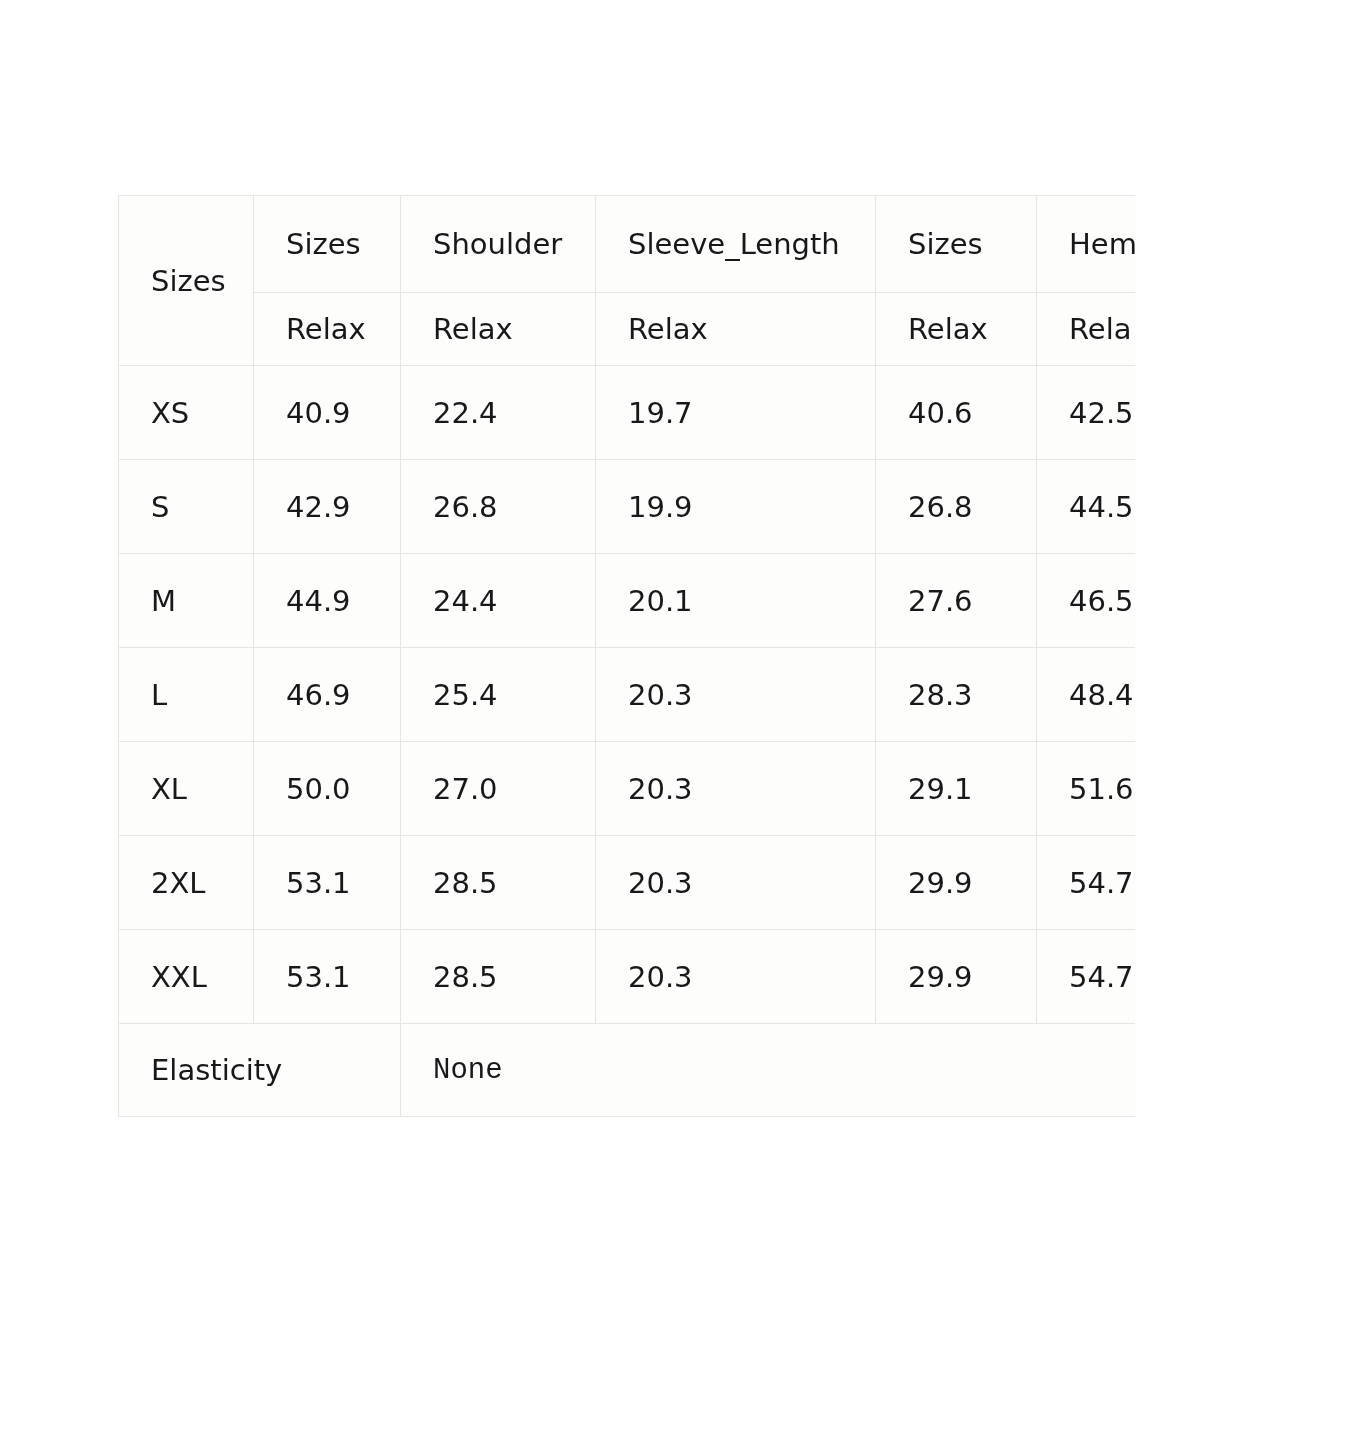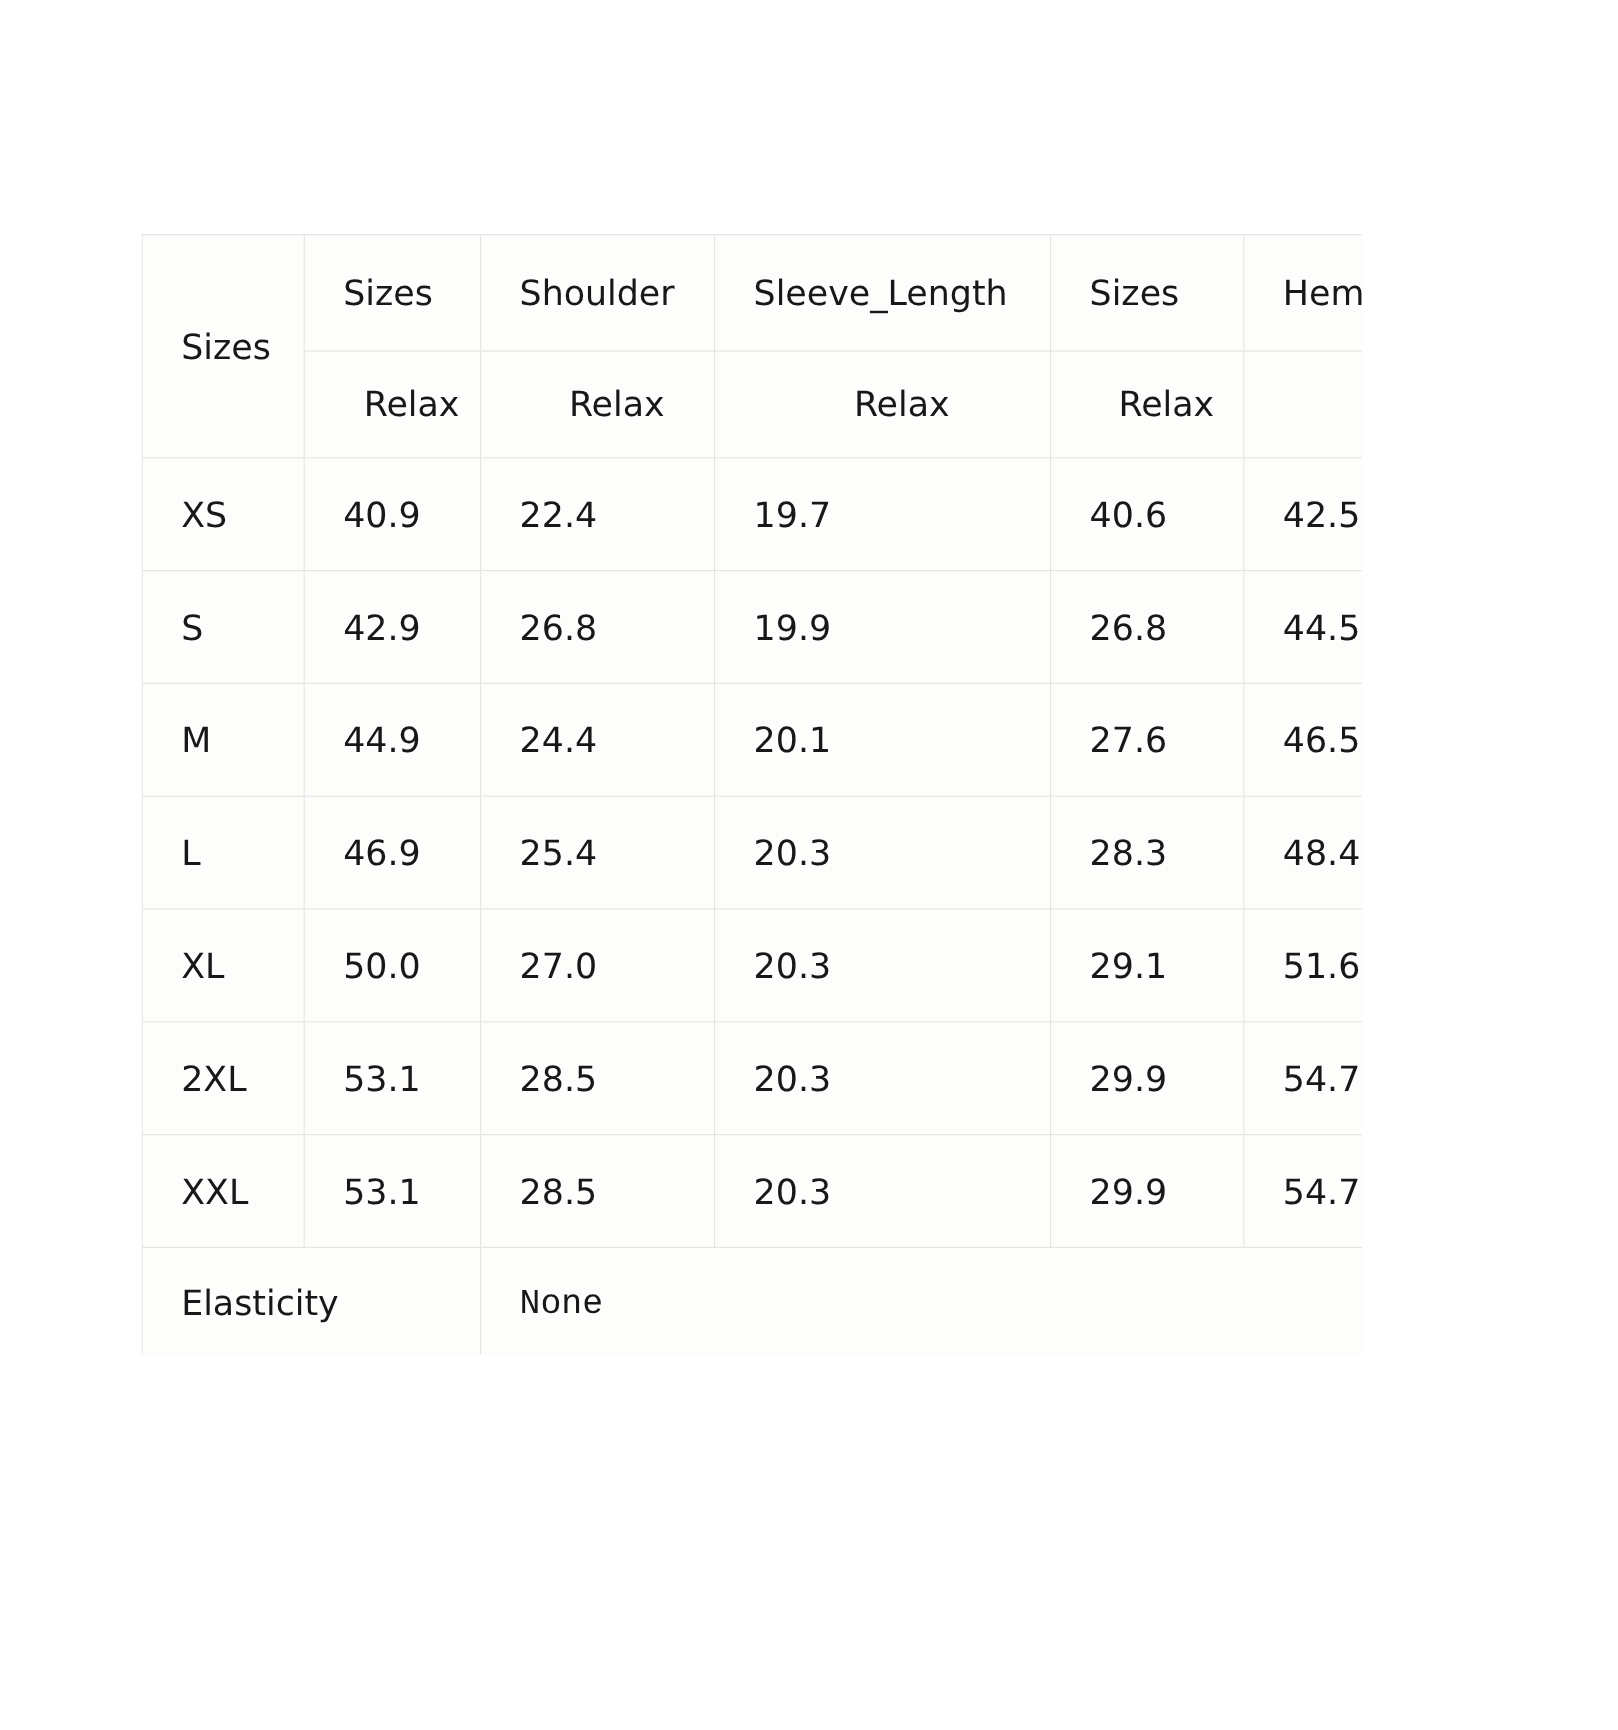--- a/index.html
+++ b/index.html
@@ -48,21 +48,21 @@
 
   
   col.c-sizes  { width: 135px; }
   col.c-bust   { width: 147px; }
   col.c-should { width: 195px; }
   col.c-sleeve { width: 280px; }
   col.c-length { width: 161px; }
   col.c-hem    { width: 262px; }
 
   tr.header-row-top td { height: 97px; }
-  tr.header-row-sub td { height: 89px; text-align: center; }
+  tr.header-row-sub td { height: 73px; }
   tr.data-row td       { height: 94px; }
   tr.elasticity-row td { height: 93px; }
 
   td.sizes-cell { padding-left: 32px; }
   td.elasticity-label { padding-left: 32px; margin-left: 38px; }
   td.elasticity-value { padding-left: 32px; font-family: Liberation Mono, monospace; }
 </style>
 </head>
 <body>
 

